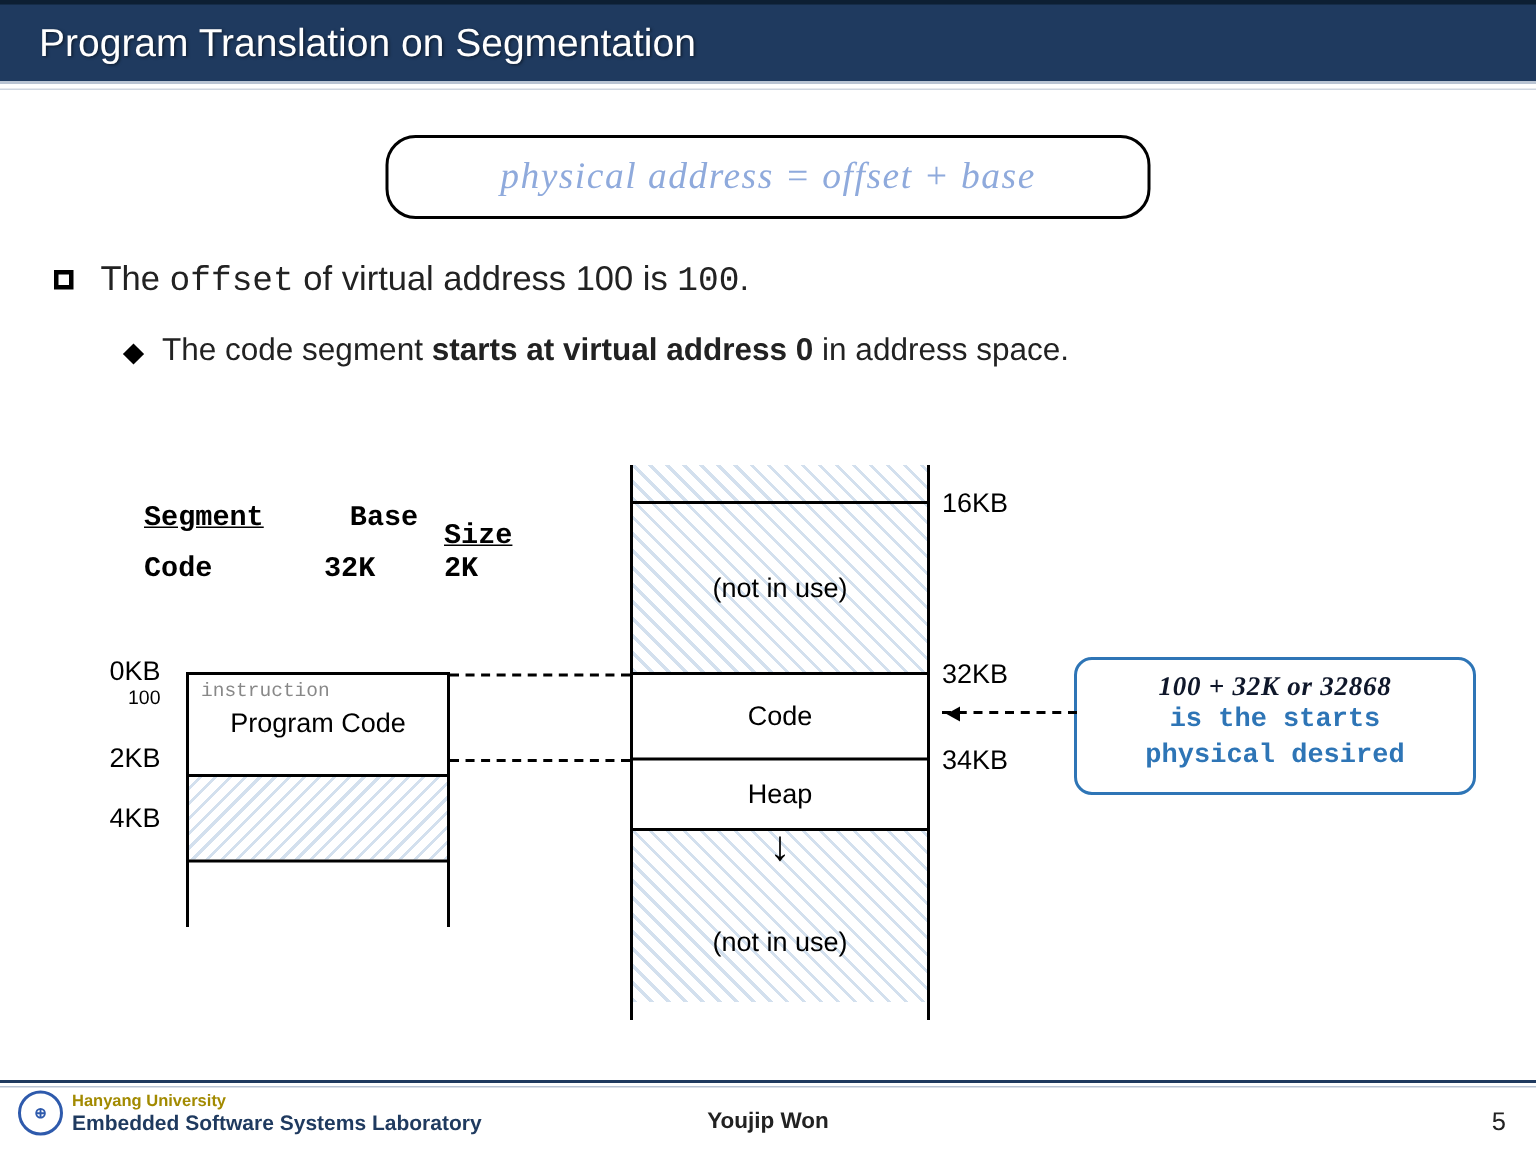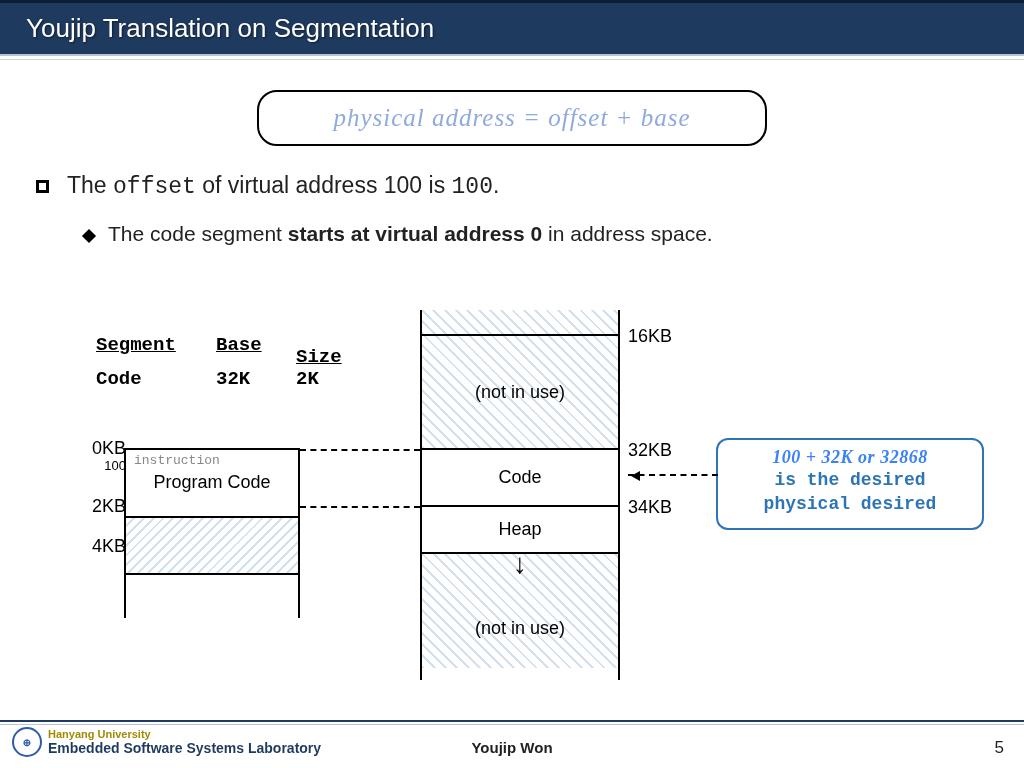--- a/index.html
+++ b/index.html
@@ -131,21 +131,21 @@
     border-bottom: 2px solid #000;
     background: repeating-linear-gradient(
       -45deg,
       #d3e0ee 0px, #d3e0ee 2px,
       #fff 2px, #fff 7px
     );
   }
   .vm-label {
     position: absolute;
     right: 100%;
-    margin-right: 0;
+    margin-right: 19px;
     font-size: 18px;
     color: #000;
     white-space: nowrap;
     transform: translateY(-50%);
   }
   .vm-label.small { font-size: 13px; }
 
   
   .pm-right {
     position: absolute;
@@ -216,21 +216,21 @@
     color: #2e75b6;
     text-align: center;
     font-size: 18px;
     line-height: 1.3;
     background: #fff;
   }
   .callout .eq {
     font-family: "Cambria Math","Times New Roman",serif;
     font-style: italic;
     font-weight: bold;
-    color: #3b82f6;
+    color: #0f172a;
     font-size: 18px;
     letter-spacing: 0.5px;
   }
   .callout-arrow {
     position: absolute;
     right: 100%;
     top: 34px;
     width: 90px;
     height: 0;
     border-top: 2px dashed #000;
@@ -290,21 +290,21 @@
     font-size: 11px; color: #a28a00; font-weight: 700;
   }
   .logo-text .l2 {
     font-size: 14px; color: #1f3a5f; font-weight: 700;
   }
 </style>
 </head>
 <body>
 
 <div class="titlebar">
-  <h1>Youjip Translation on Segmentation</h1>
+  <h1>Program Translation on Segmentation</h1>
 </div>
 <div class="divider-thin"></div>
 
 <div class="formula-box">
   <span>physical address = offset + base</span>
 </div>
 
 <div class="bullets">
   <div class="b1">
     <div class="bullet-sq"></div>
@@ -318,21 +318,21 @@
       <span>The code segment </span><span class="bold">starts at virtual address 0</span><span> in address space.</span>
     </div>
   </div>
 </div>
 
 <div class="diagram">
 
   <div class="seg-table">
     <div class="row">
       <div class="c1" style="text-decoration: underline;">Segment</div>
-      <div class="c2" style="text-decoration: underline;">Base</div>
+      <div class="c2" style=" text-align: center;">Base</div>
       <div class="c3" style="text-decoration: underline; margin-top: 12px;">Size</div>
     </div>
     <div class="row">
       <div class="c1">Code</div>
       <div class="c2">32K</div>
       <div class="c3">2K</div>
     </div>
   </div>
 
   <div class="vm-left">
@@ -366,21 +366,21 @@
       </div>
     <div class="pm-cell pm-row5 hatch">
       <span class="down-arrow">↓</span>
       <span style="margin-top:34px">(not in use)</span>
     </div>
   </div>
 
   <div class="callout">
     <div class="callout-arrow"></div>
     <div class="eq">100 + 32K or 32868</div>
-    <div>is the desired</div>
+    <div>is the starts</div>
     <div>physical desired</div>
   </div>
 
 </div>
 
 <div class="footer">
   <div class="footer-inner">
     <div class="footer-logo">
       <div class="logo-circ">⊕</div>
       <div class="logo-text">

